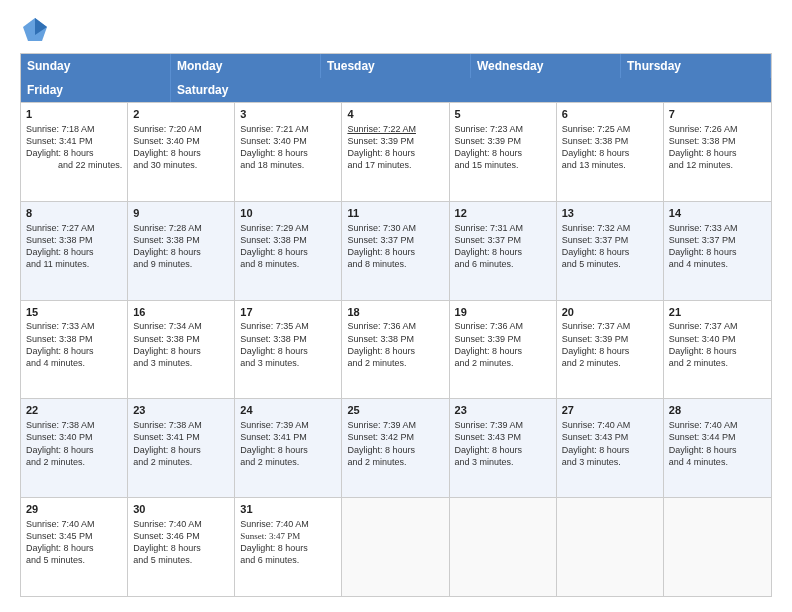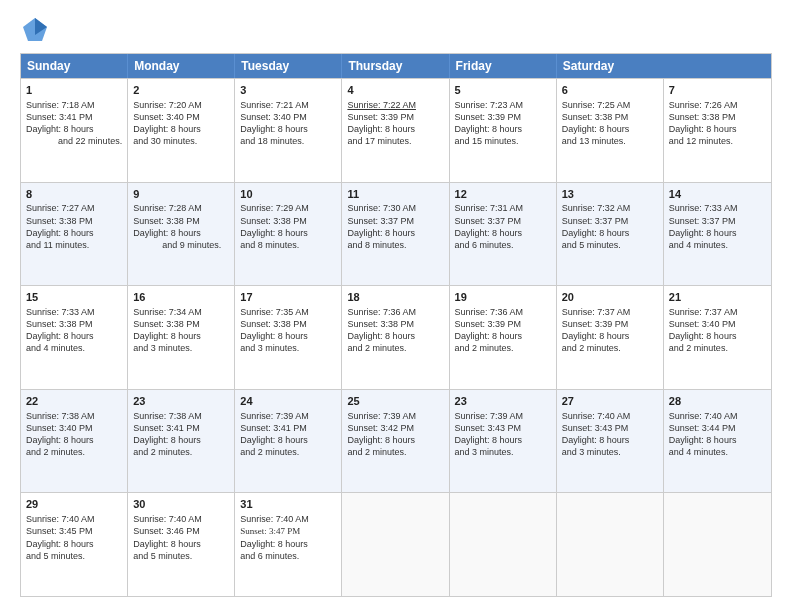--- a/index.html
+++ b/index.html
@@ -62,21 +62,21 @@
       margin-top: 2px;
     }
     .calendar {
       flex: 1;
       display: flex;
       flex-direction: column;
       border: 1px solid #ccc;
     }
     .cal-header {
       display: grid;
-      grid-template-columns: repeat(7, 1fr);
+      grid-template-columns: repeat(5, 1fr);
       background: #4a7fc1;
     }
     .cal-header-cell {
       color: white;
       font-size: 12px;
       font-weight: bold;
       padding: 5px 6px;
       text-align: left;
       border-right: 1px solid #5a8fd1;
     }
@@ -139,20 +139,21 @@
       <div class="month-title"></div>
       <div class="location"></div>
     </div>
   </div>
 
   <div class="calendar">
     <div class="cal-header" id="cal-header">
         <div class="cal-header-cell">Sunday</div>
         <div class="cal-header-cell">Monday</div>
         <div class="cal-header-cell">Tuesday</div>
+        <div class="cal-header-cell">Wednesday</div>
         <div class="cal-header-cell">Thursday</div>
         <div class="cal-header-cell">Friday</div>
         <div class="cal-header-cell">Saturday</div>
       </div>
     <div class="cal-body" id="cal-body">
         <div class="cal-row">
           <div class="cal-cell">
             <span class="day-num">1</span>
             <span style="display: block;">Sunrise: 7:18 AM</span>
             <span style="display: block;">Sunset: 3:41 PM</span>
@@ -208,21 +209,21 @@
             <span style="display: block;">Sunrise: 7:27 AM</span>
             <span style="display: block;">Sunset: 3:38 PM</span>
             <span style="display: block;">Daylight: 8 hours</span>
             <span style="display: block;">and 11 minutes.</span>
           </div>
           <div class="cal-cell alt-row">
             <span class="day-num">9</span>
             <span style="display: block;">Sunrise: 7:28 AM</span>
             <span style="display: block;">Sunset: 3:38 PM</span>
             <span style="display: block;">Daylight: 8 hours</span>
-            <span style="display: block; margin-left: 29px;">and 9 minutes.</span>
+            <span style="display: block;">and 9 minutes.</span>
           </div>
           <div class="cal-cell alt-row">
             <span class="day-num">10</span>
             <span style="display: block;">Sunrise: 7:29 AM</span>
             <span style="display: block;">Sunset: 3:38 PM</span>
             <span style="display: block;">Daylight: 8 hours</span>
             <span style="display: block;">and 8 minutes.</span>
           </div>
           <div class="cal-cell alt-row">
             <span class="day-num">11</span>

